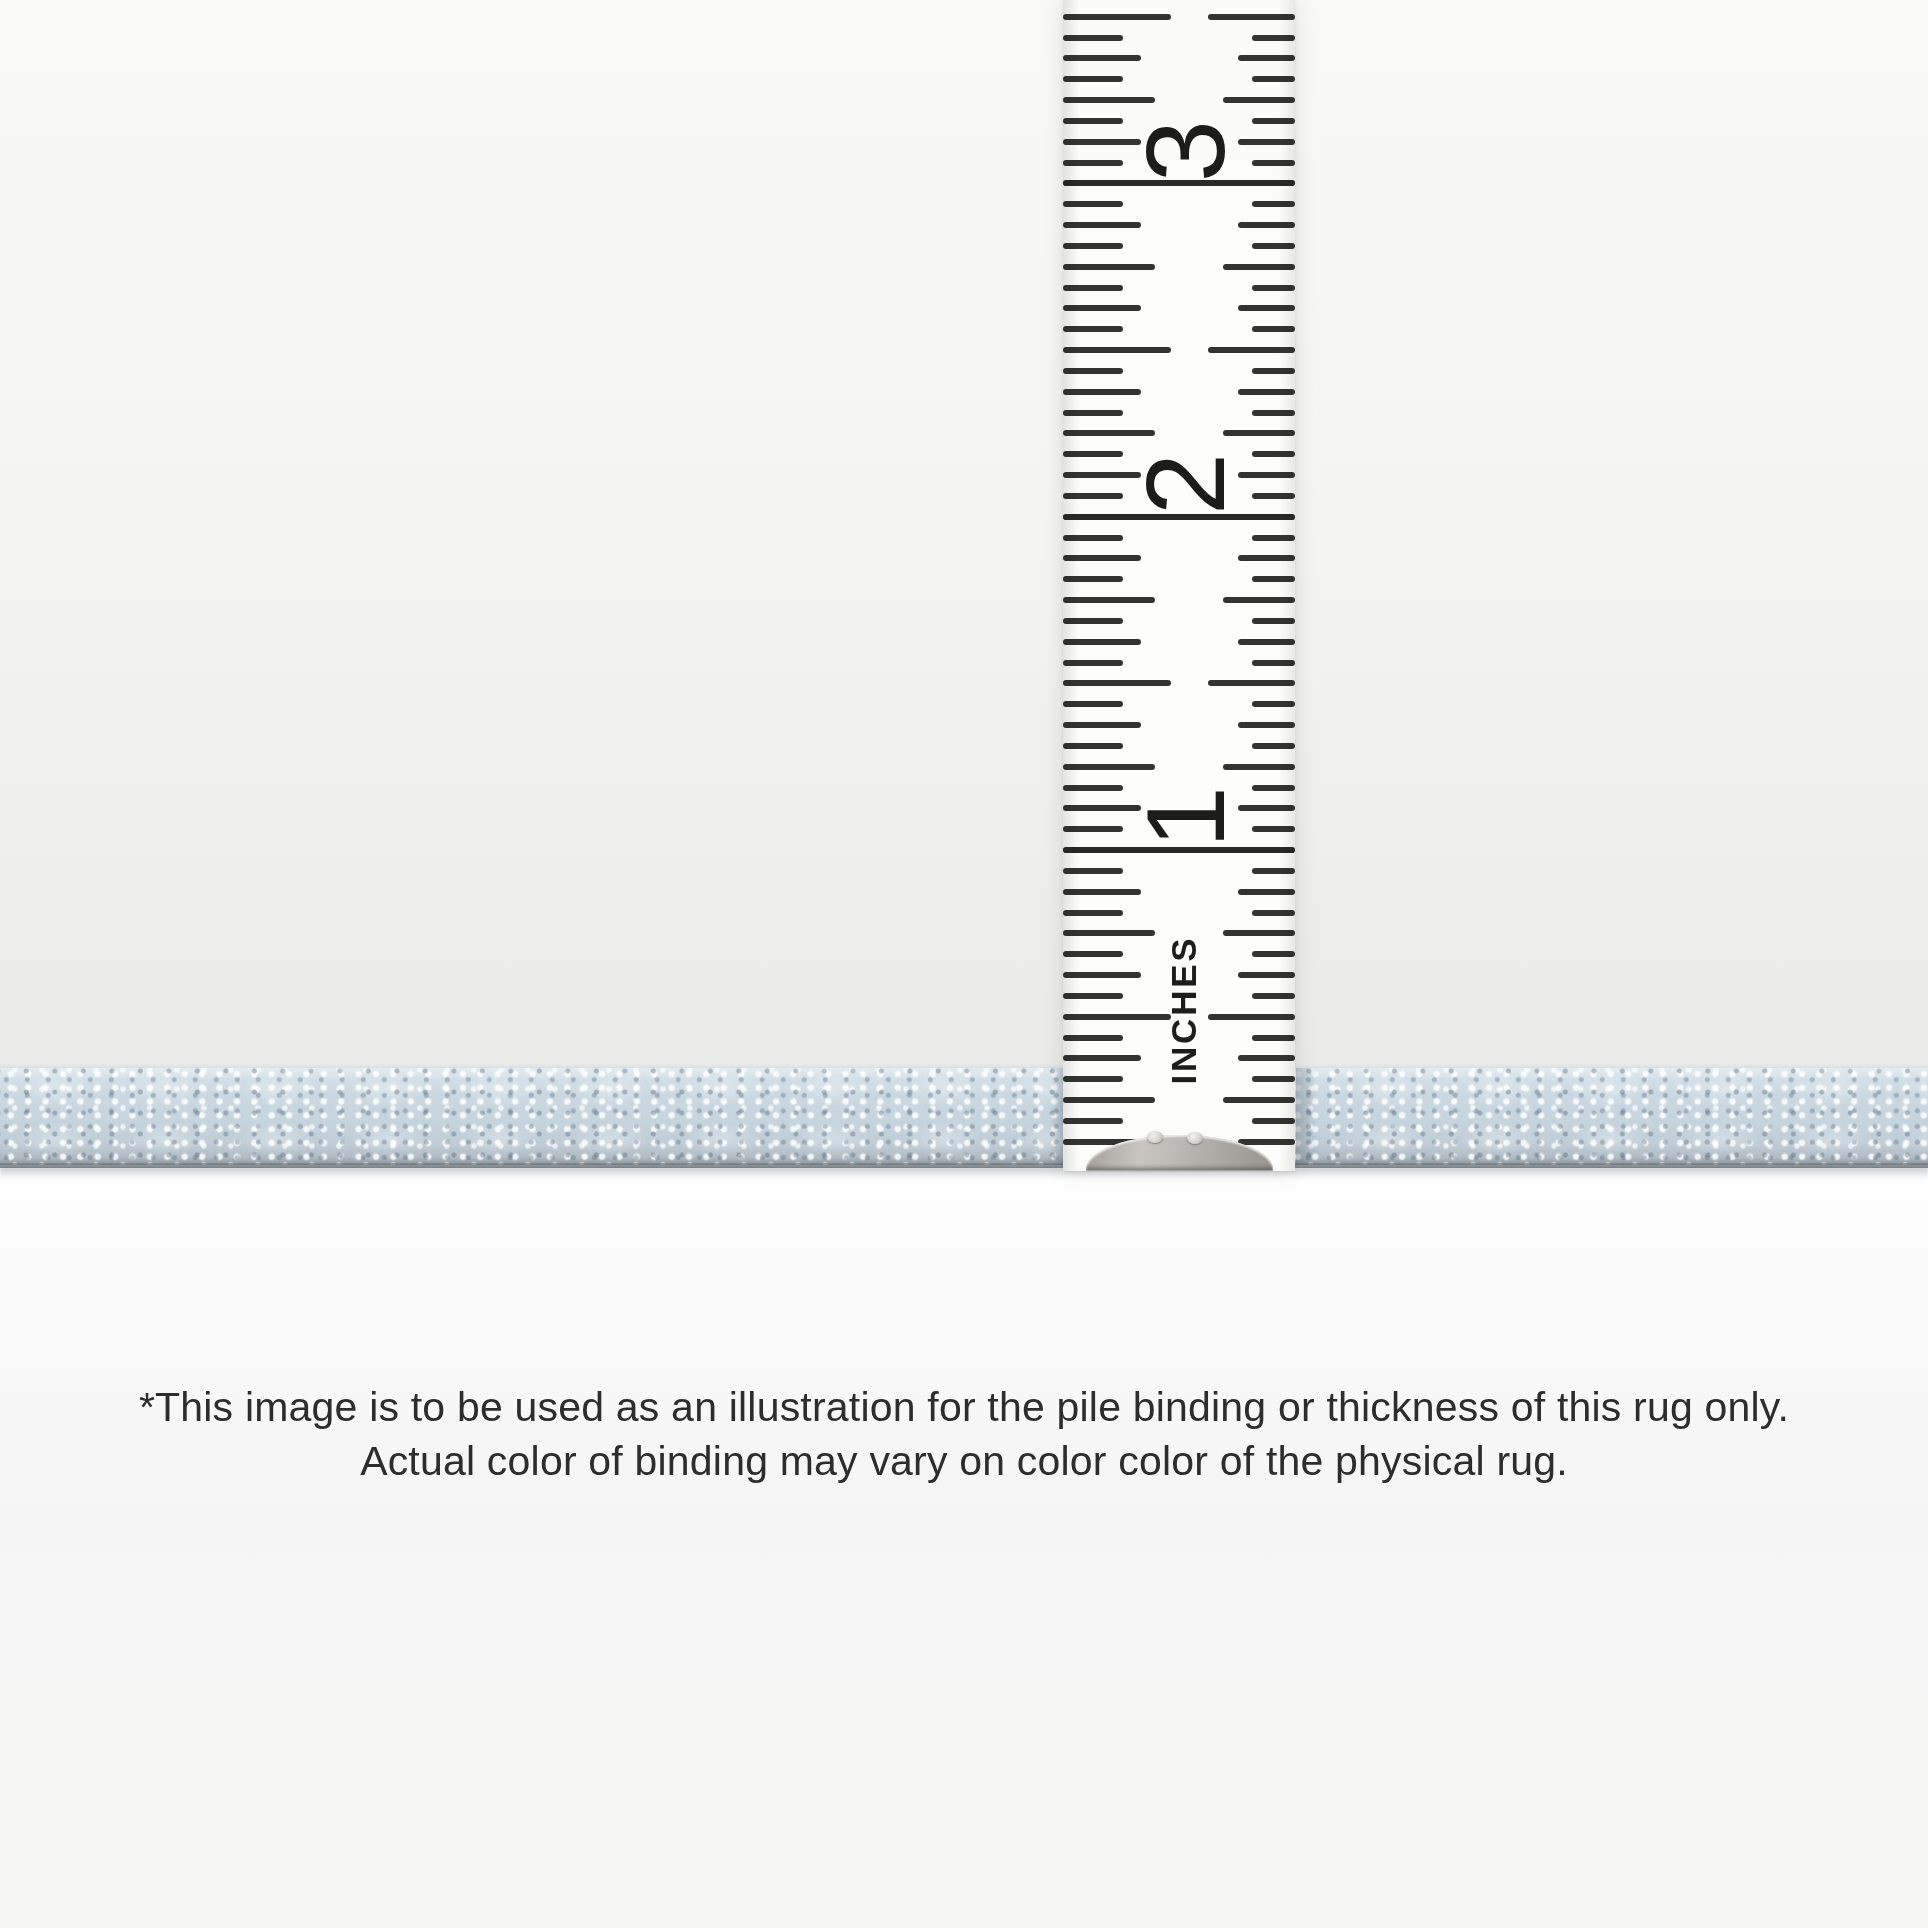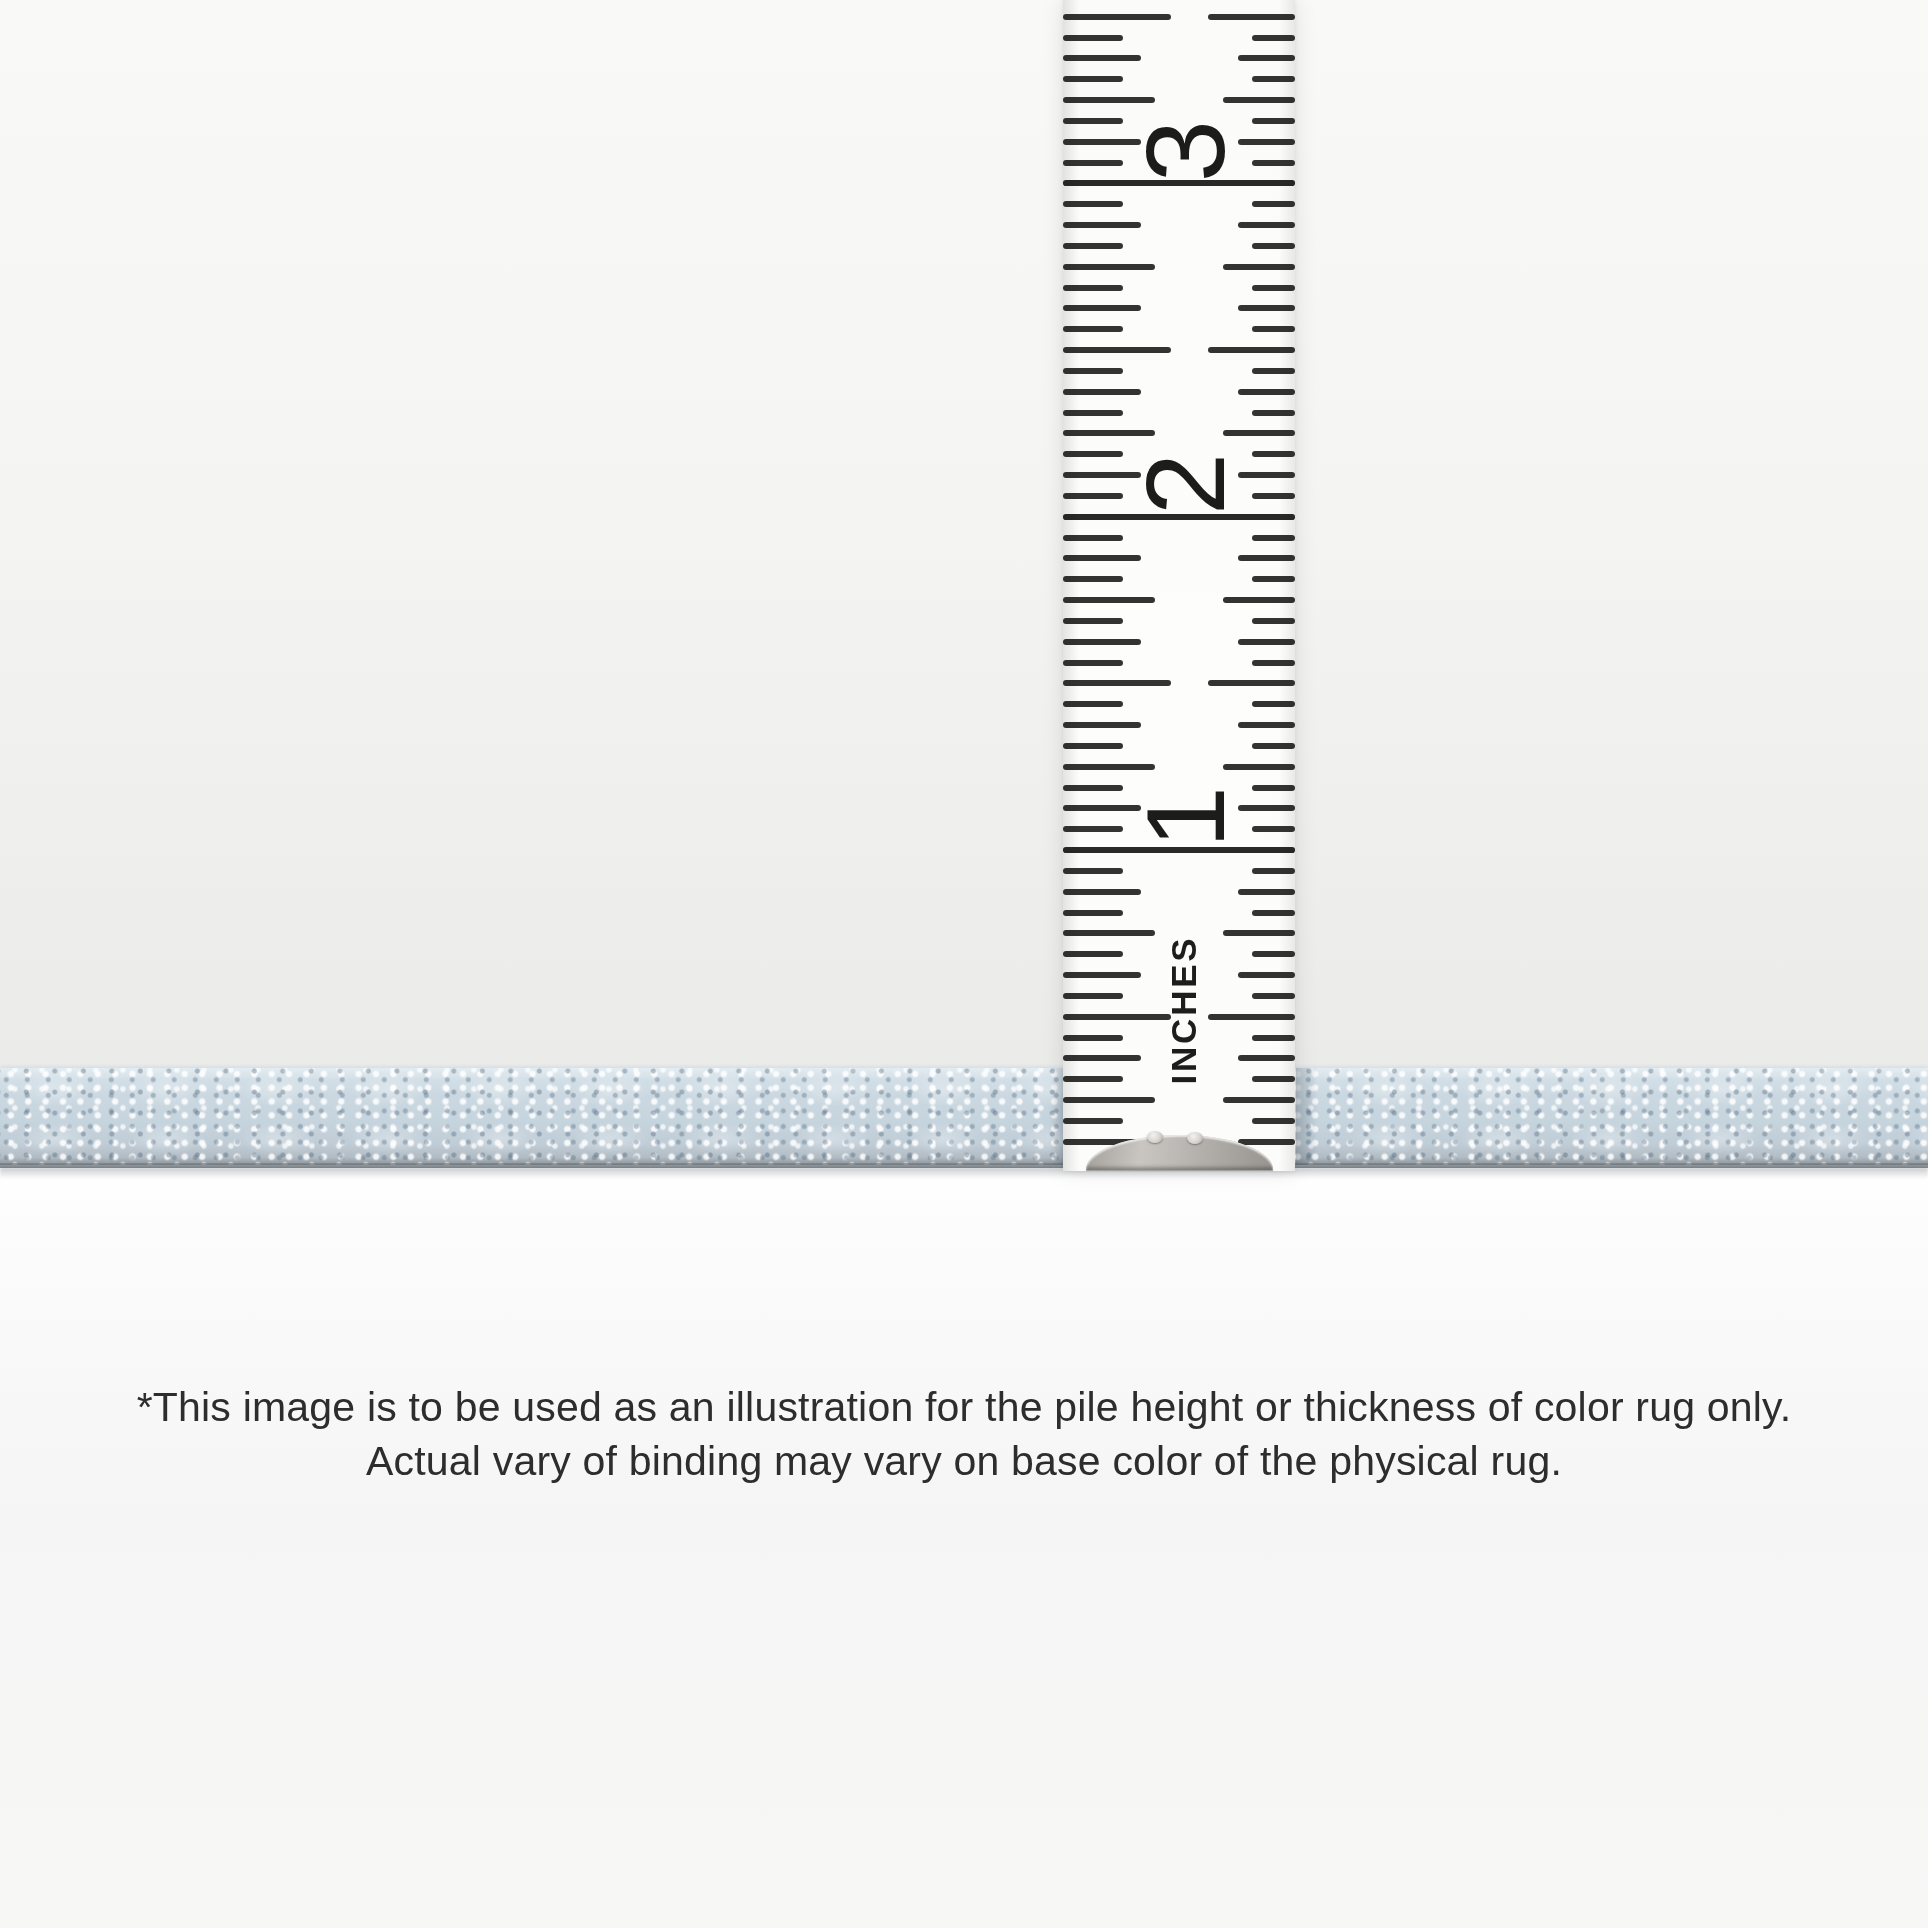--- a/index.html
+++ b/index.html
@@ -287,18 +287,18 @@
       <div class="tick left" style="top: 1118px; width: 60px;"></div>
       <div class="tick right" style="top: 1118px; width: 43px;"></div>
       <div class="tick left" style="top: 1139px; width: 78px;"></div>
       <div class="tick right" style="top: 1139px; width: 57px;"></div>
       <div class="ruler-number" style="left: 123px; top: 151px;">3</div>
       <div class="ruler-number" style="left: 123px; top: 484px;">2</div>
       <div class="ruler-number" style="left: 123px; top: 817px;">1</div>
     </div>
 
   <div class="caption">
-    <div>*This image is to be used as an illustration for the pile height or thickness of color rug only.</div>
-    <div>Actual vary of binding may vary on base color of the physical rug.</div>
+    <div>*This image is to be used as an illustration for the pile binding or thickness of this rug only.</div>
+    <div>Actual color of binding may vary on color color of the physical rug.</div>
   </div>
 
 </div>
 
 
 </body></html>

